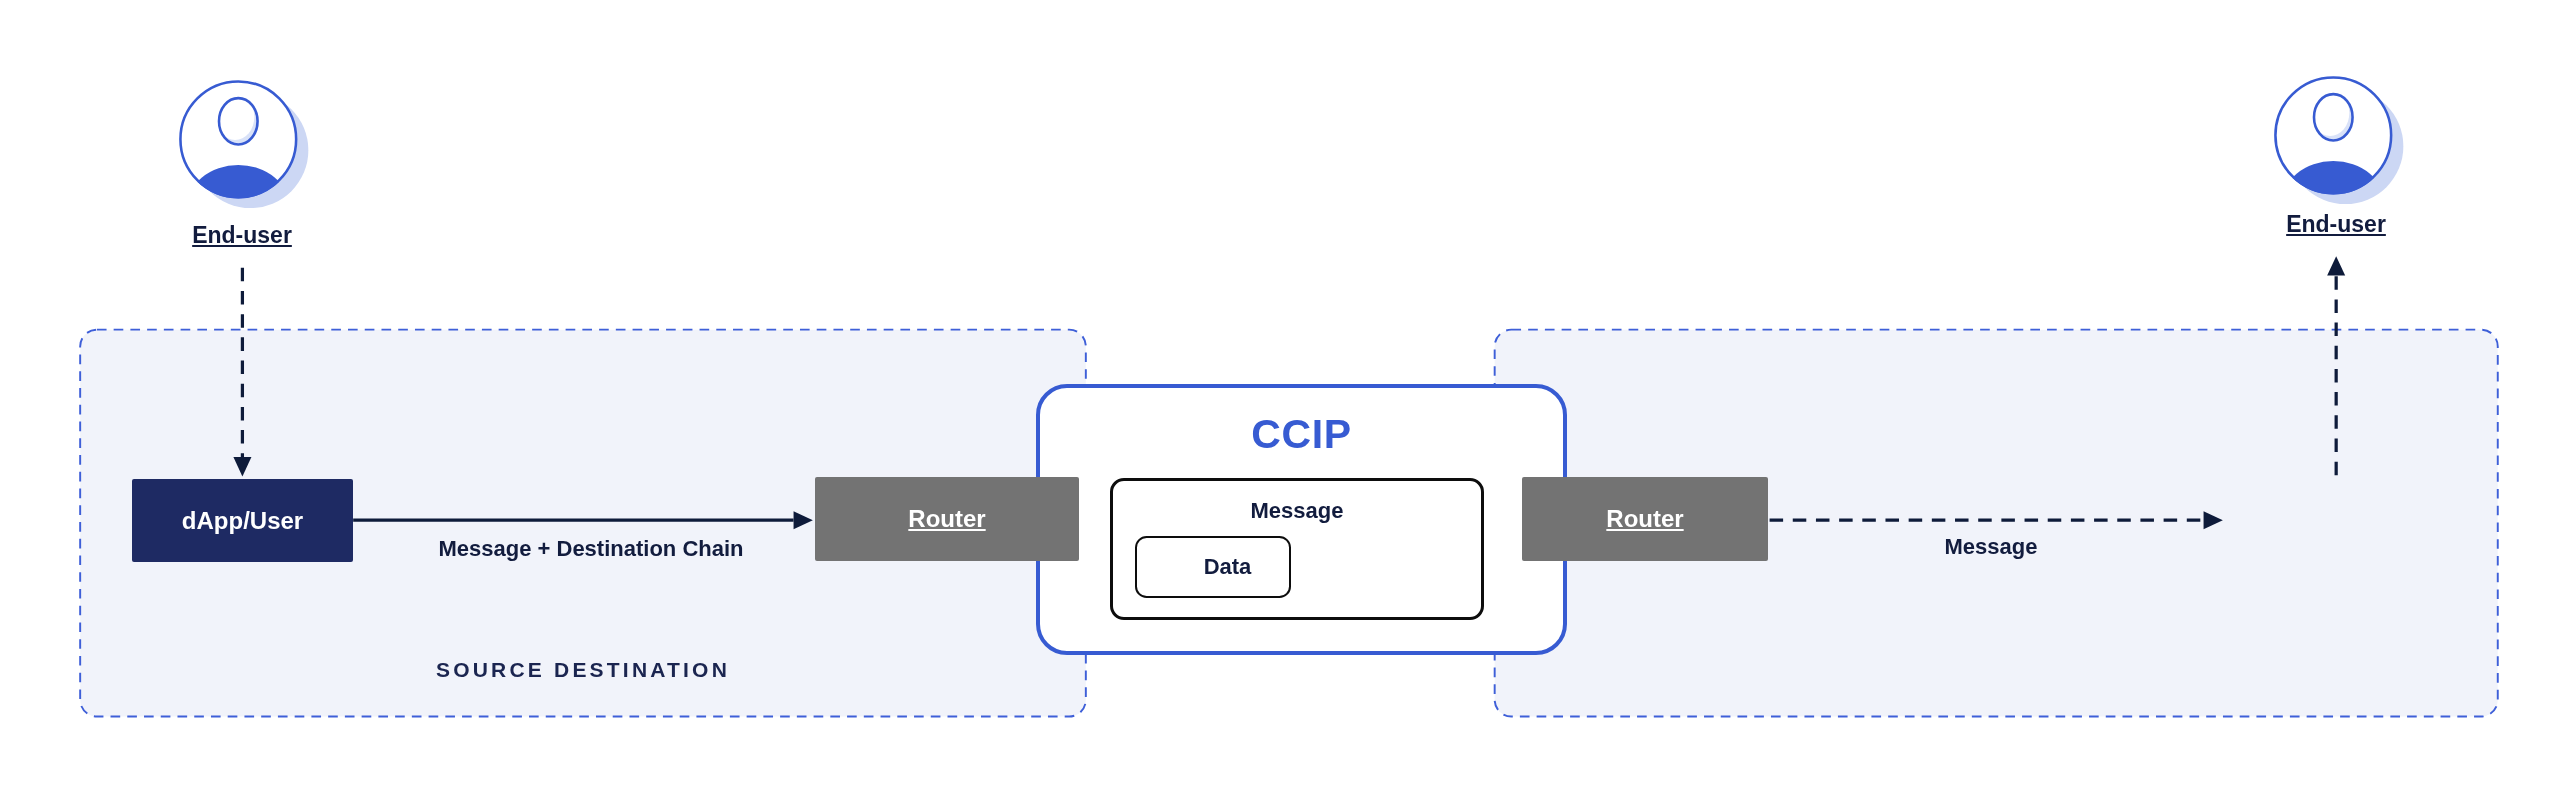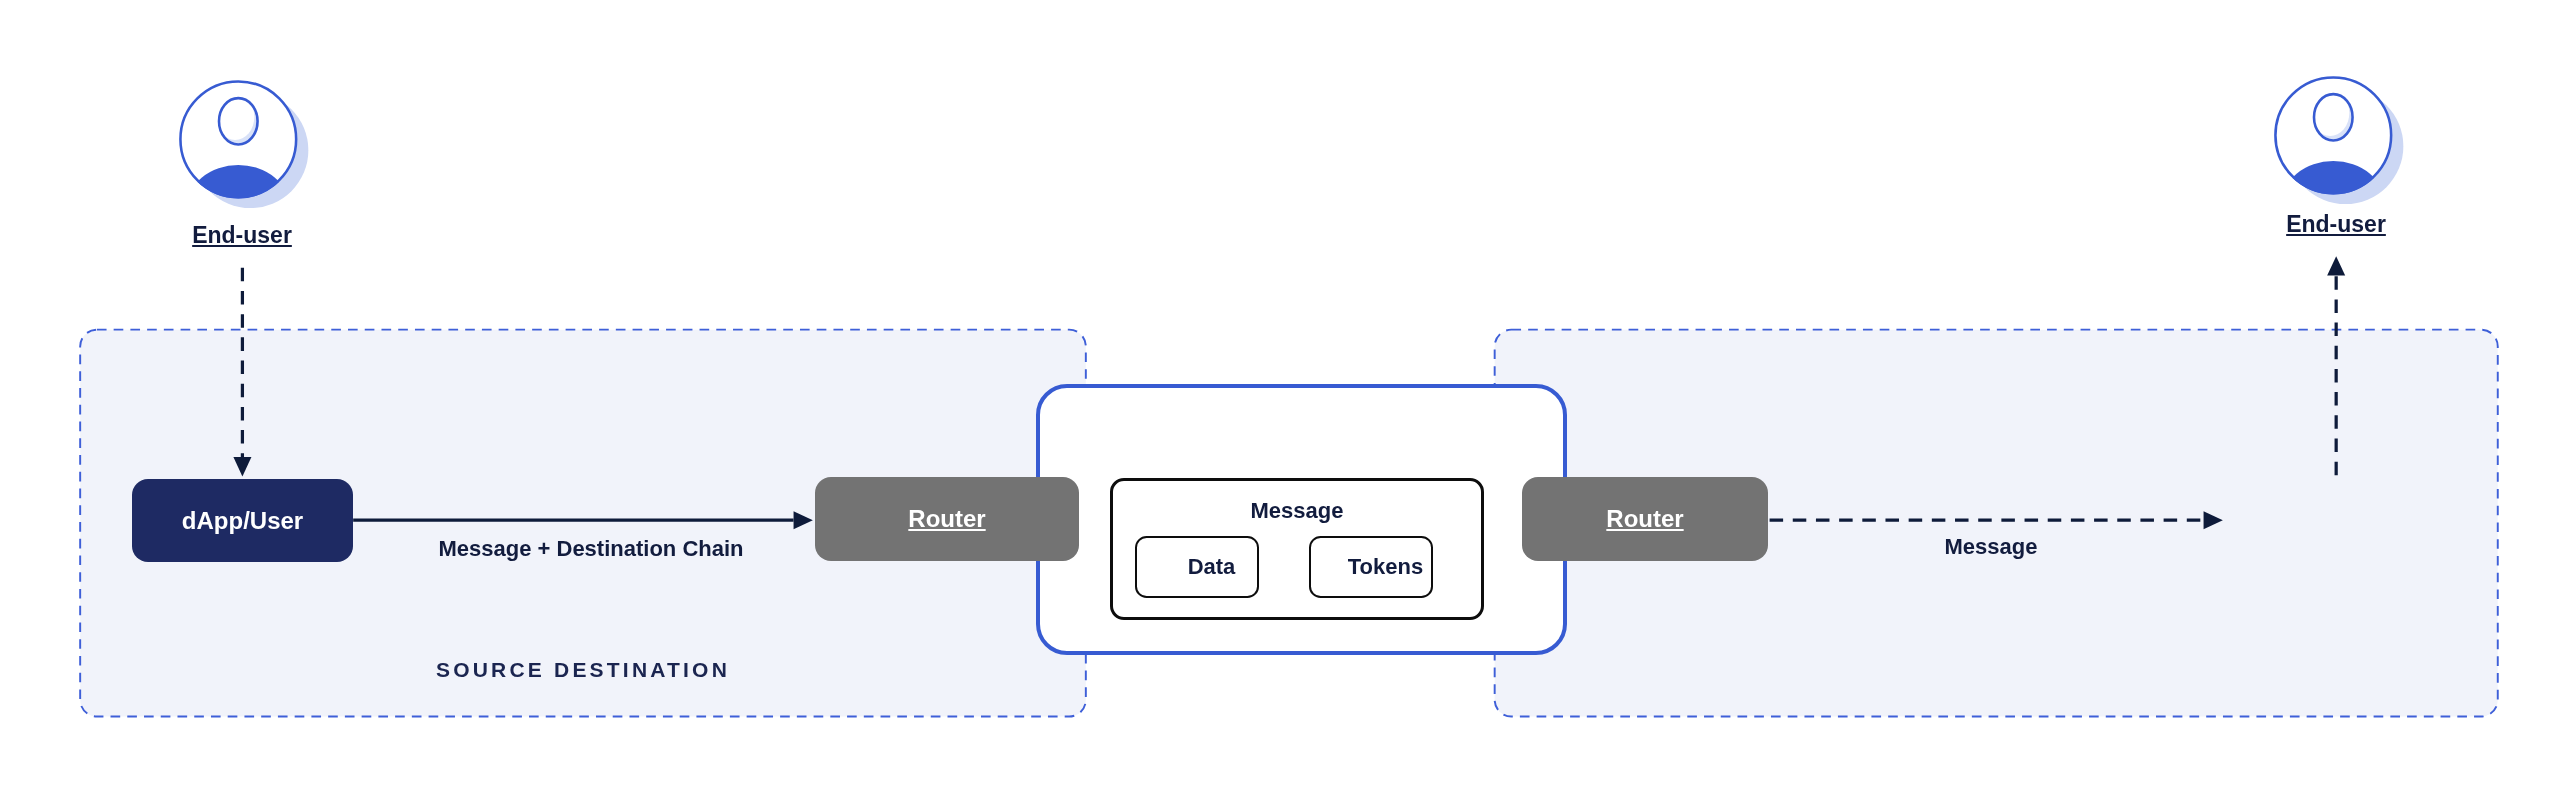--- a/index.html
+++ b/index.html
@@ -57,21 +57,21 @@
     left: 0; right: 0;
     top: 16.7px;
     text-align: center;
     font-size: 22px;
     font-weight: bold;
     color: #121C3E;
   }
   .payload-box {
     position: absolute;
     top: 55px;
-    width: 124px; height: 62px;
+    width: 156px; height: 62px;
     border: 2.6px solid #0d0d0d;
     border-radius: 11.6px;
     box-sizing: border-box;
     background: #ffffff;
     display: flex;
     align-items: center;
     justify-content: center;
     font-size: 22px;
     font-weight: bold;
     color: #121C3E;
@@ -81,21 +81,21 @@
   .payload-tokens { left: 196px; }
 
   .node-box {
     position: absolute;
     display: flex;
     align-items: center;
     justify-content: center;
     color: #ffffff;
     font-size: 24px;
     font-weight: bold;
-    border-radius: 16px;
+    border-radius: 2px;
     z-index: 5;
   }
   .navy { background: #1E2A63; }
   .blue { background: #737373; text-decoration: underline; }
 
   #dapp-box   { left: 132px;  top: 479px; width: 221px; height: 83px; }
   #router-src { left: 815px; top: 477px; width: 264px; height: 84px; }
   #router-dst { left: 1522px; top: 477px; width: 246px; height: 84px; }
   #xdapp-box  { left: 2227px; top: 478px; width: 220px; height: 84px; }
 
@@ -150,24 +150,24 @@
 <div id="canvas">
 
   <svg id="regions-layer" class="layer" viewBox="0 0 4000 1241" width="2576" height="799">
     <rect x="124" y="512" width="1562" height="601" rx="26" fill="#F1F3FA" stroke="#3E5FD8" stroke-width="3" stroke-dasharray="15 11"></rect>
     <rect x="2321" y="512" width="1558" height="601" rx="26" fill="#F1F3FA" stroke="#3E5FD8" stroke-width="3" stroke-dasharray="15 11"></rect>
   </svg>
 
   <div class="region-label" id="source-region-label">SOURCE DESTINATION</div>
 
   <div class="ccip-box">
+    <div class="ccip-title">CCIP</div>
     <div class="message-box">
       <div class="message-title">Message</div>
       <div class="payload-box payload-data">Data</div>
-      <div class="payload-box payload-tokens">Tokens</div>
     </div>
   </div>
 
   <svg id="arrows-layer" class="layer" viewBox="0 0 4000 1241" width="2576" height="799">
     <defs>
       <marker id="arrowhead" markerUnits="userSpaceOnUse" markerWidth="36" markerHeight="36" refX="2" refY="17" orient="auto">
         <path d="M2,3 L32,17 L2,31 Z" fill="#0E1B3A"></path>
       </marker>
     </defs>
     <path d="M376,416 L376,710" stroke="#0E1B3A" stroke-width="5" stroke-dasharray="21 15" fill="none" marker-end="url(#arrowhead)"></path>

